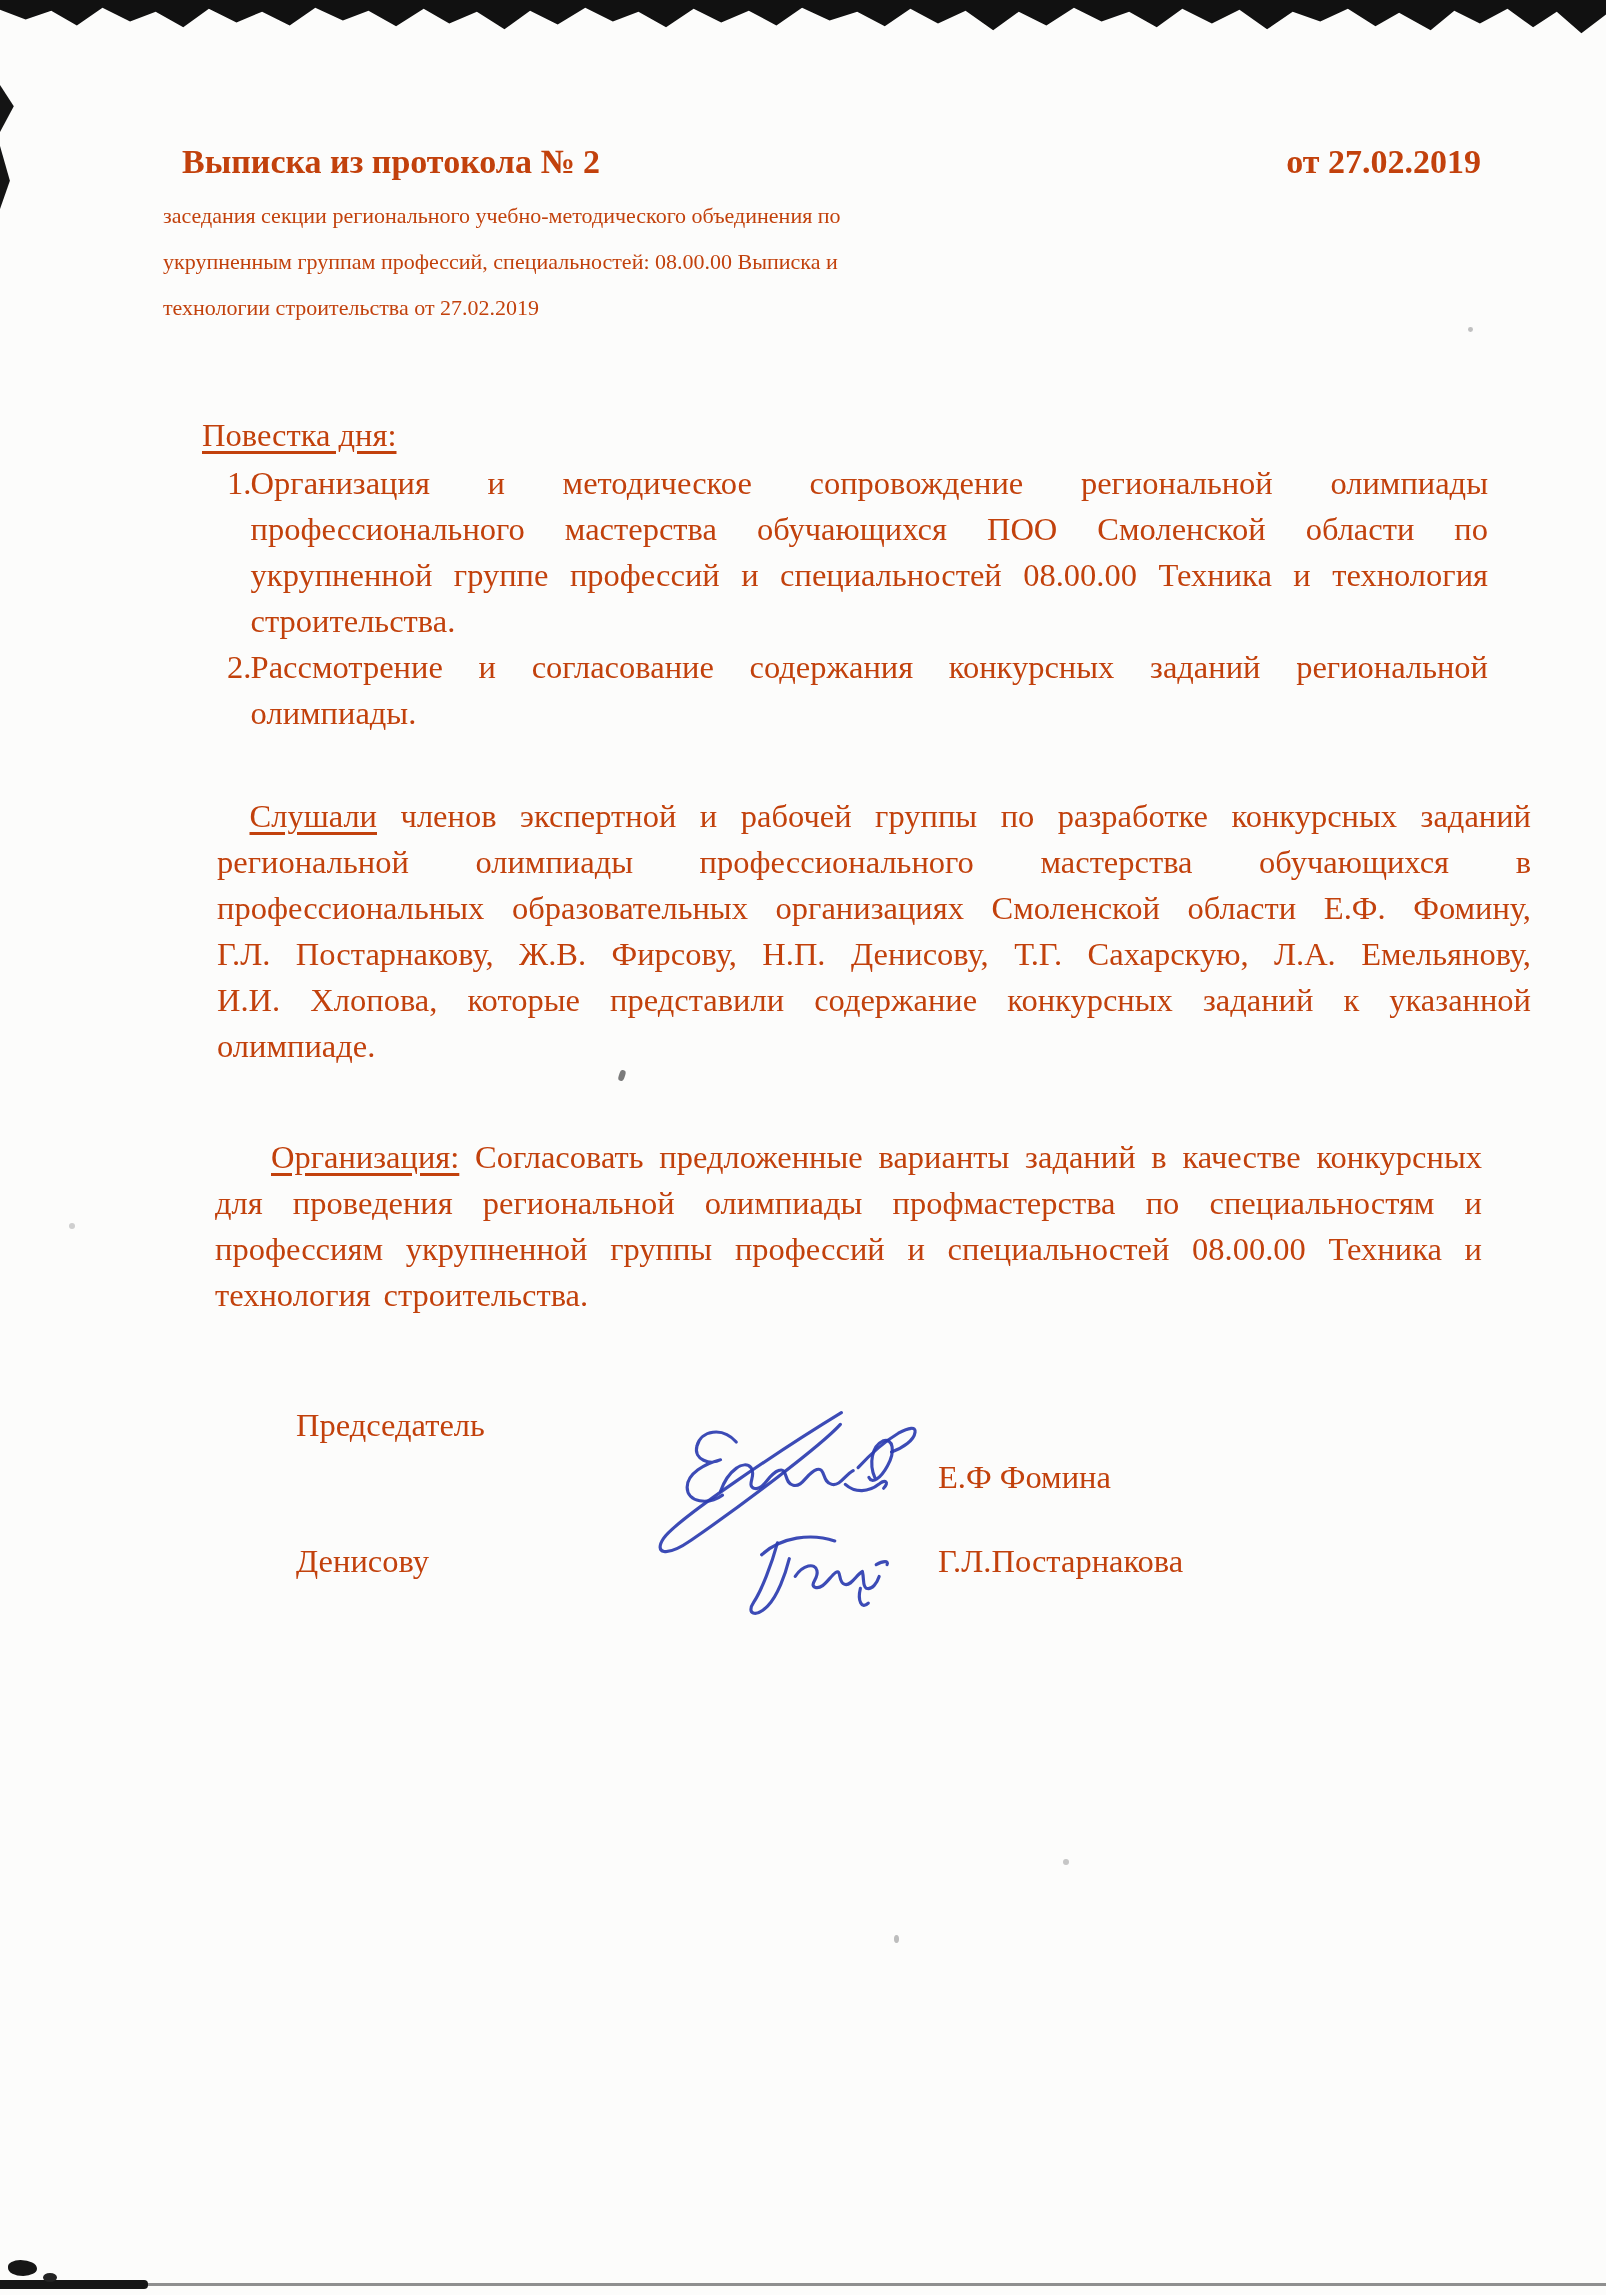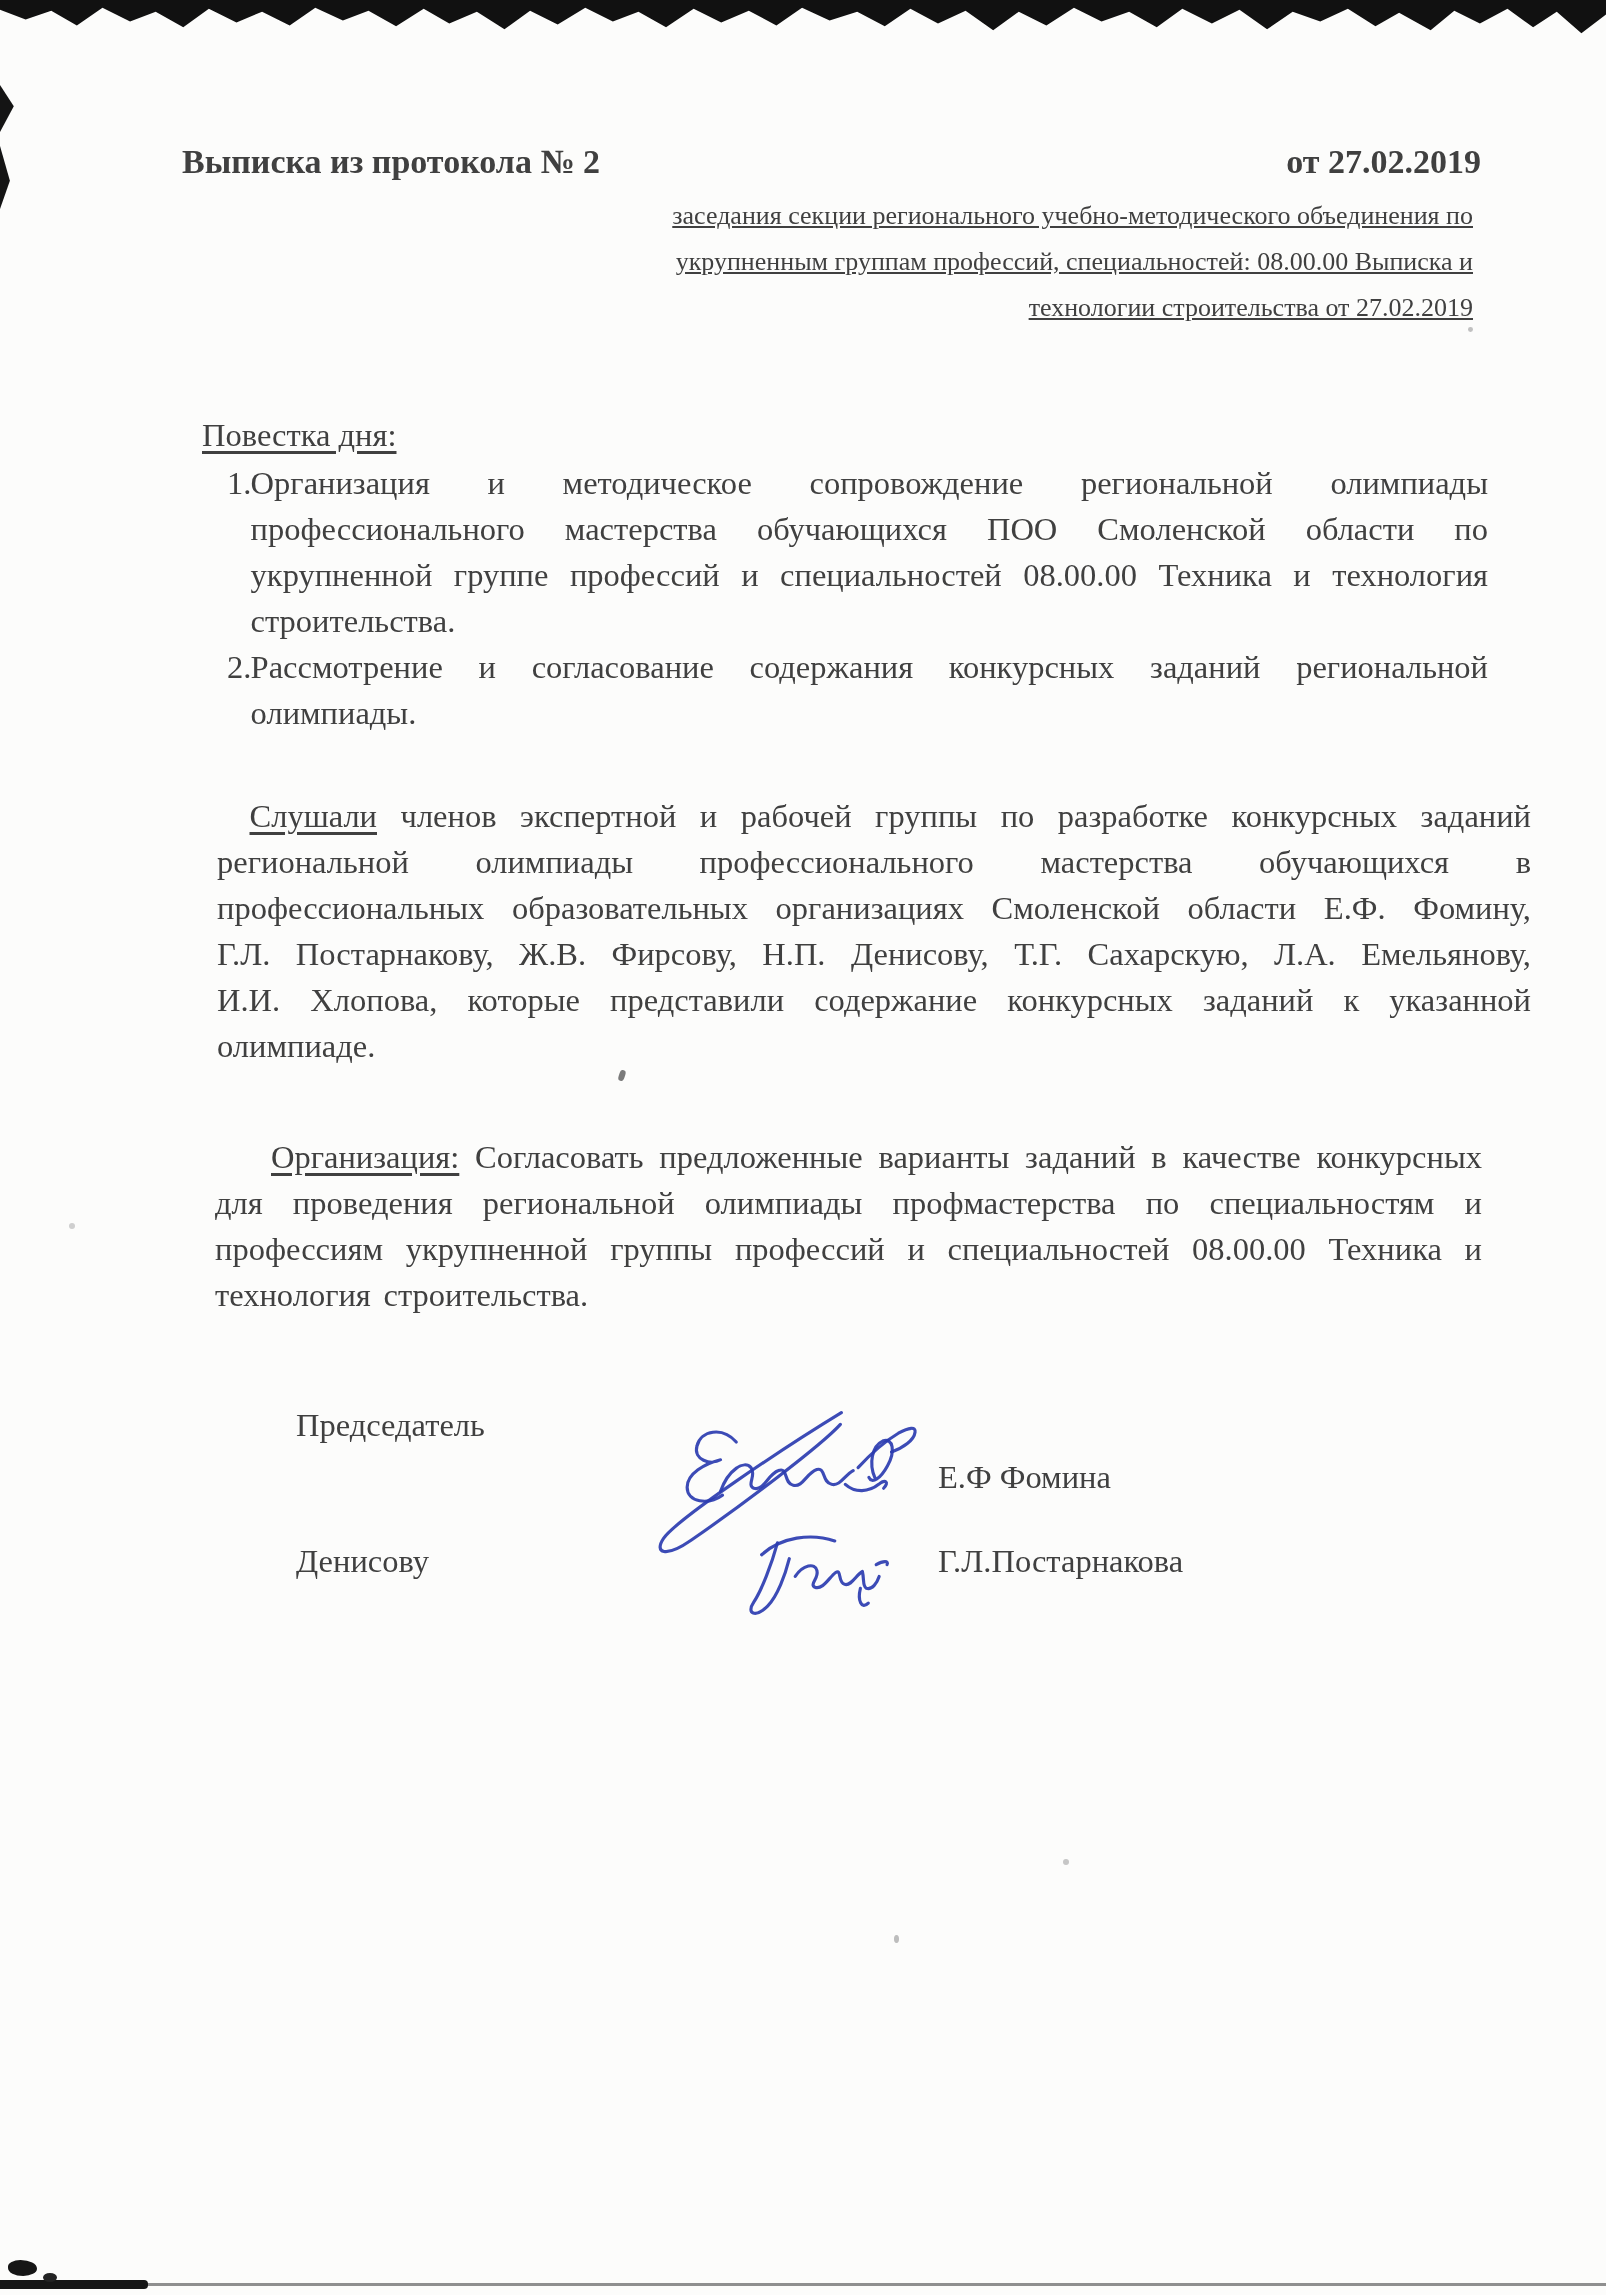--- a/index.html
+++ b/index.html
@@ -2,41 +2,41 @@
 <html lang="ru"><head>
 <meta charset="utf-8">
 <style>
   html,body{margin:0;padding:0;background:#e8e8e8;}
   .page{
     position:relative;
     width:1607px;height:2295px;
     background:#fcfcfb;
     overflow:hidden;
     font-family:"Liberation Serif","DejaVu Serif",serif;
-    color:#404040;
+    color:#c2410c;
   }
   
   .top-band{position:absolute;top:0;left:0;display:block;}
   .edge-mark{position:absolute;background:#141414;}
   .edge-mark.m1{left:0;top:85px;width:13.8px;height:47px;clip-path:polygon(0 0,100% 45%,0 100%);}
   .edge-mark.m2{left:0;top:146px;width:9.9px;height:63px;clip-path:polygon(0 0,100% 55%,0 100%);}
   .bottom-line{position:absolute;left:0;top:2283px;width:1607px;height:3px;background:#8f8f8f;}
   .bottom-edge-left{position:absolute;left:0;top:2280px;width:148px;height:8.9px;background:#161616;border-radius:0 3.9px 3.9px 0;}
   .bottom-blob1{position:absolute;left:7.9px;top:2260px;width:29.6px;height:15.8px;background:#161616;border-radius:45% 60% 50% 55%;}
   .bottom-blob2{position:absolute;left:43px;top:2273px;width:13.8px;height:8.9px;background:#232323;border-radius:50%;}
   .speck{position:absolute;border-radius:50%;}
   
   .header-row{
     position:absolute;top:140px;left:182px;right:126px;
     display:flex;justify-content:space-between;align-items:baseline;
     font-weight:bold;font-size:34px;line-height:43px;
   }
   .subtitle{
     position:absolute;top:193px;left:163px;width:1310px;
-    font-size:26px;line-height:46px;text-align:right;text-decoration:underline;
+    font-size:22px;line-height:46px;text-align:left;
   }
   .agenda-heading{
     position:absolute;top:404px;left:202px;
     font-size:32.5px;line-height:46px;text-decoration:underline;
     text-underline-offset:4.9px;
     margin-top:8px;
   }
   .agenda-list{
     position:absolute;top:450px;left:217px;width:1261px;
     margin:10px;padding:0;list-style:none;

